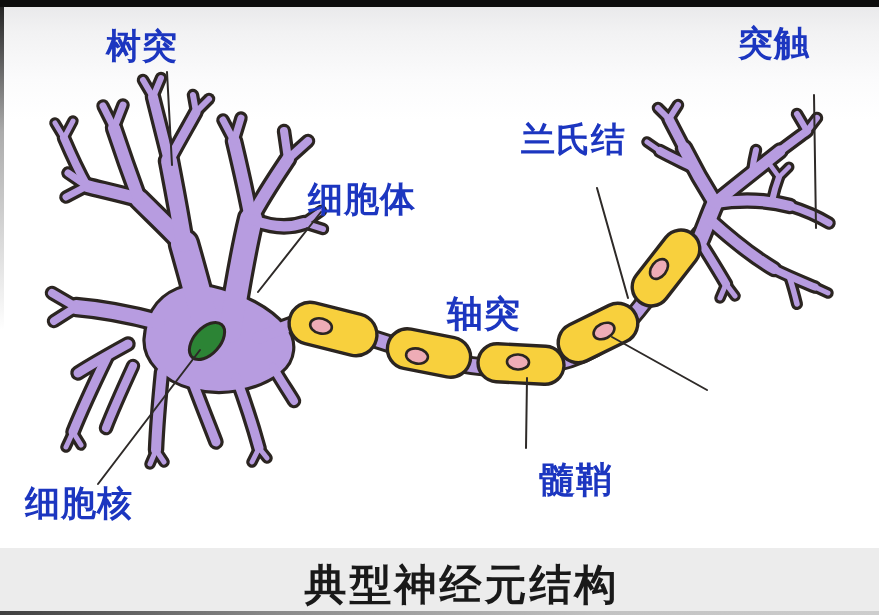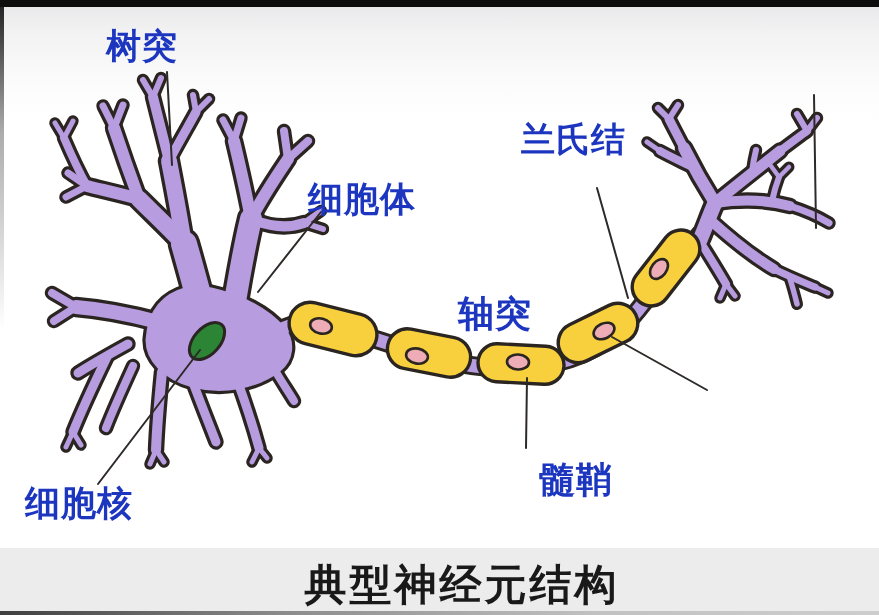--- a/index.html
+++ b/index.html
@@ -46,21 +46,21 @@
   .greennuc{fill:var(--nucleus-green);stroke:var(--outline-dark);stroke-width:3;}
   .leader{stroke:#2e2a28;stroke-width:2;stroke-linecap:round;}
   .lbl{
     position:absolute;z-index:3;color:var(--label-blue);
     font-weight:bold;font-size:35px;line-height:1.05;letter-spacing:1px;white-space:nowrap;
   }
   .lbl-dendrite{left:106px;top:28px;}
   .lbl-cell-body{left:308px;top:181px;}
   .lbl-node{left:521px;top:122px;font-size:34px;}
   .lbl-synapse{left:738px;top:25px;}
-  .lbl-axon{left:458px;top:295px;font-size:36px;}
+  .lbl-axon{left:447px;top:295px;font-size:36px;}
   .lbl-myelin{left:505px;top:461px;font-size:36px;margin-left:34px;}
   .lbl-schwann{left:709px;top:402px;font-size:34px;}
   .lbl-nucleus{left:25px;top:485px;}
   .title{
     position:absolute;z-index:3;top:557px;left:0;width:100%;text-align:center;
     color:var(--title-color);font-weight:bold;font-size:42px;letter-spacing:3px;
   }
 </style>
 </head>
 <body>
@@ -339,20 +339,21 @@
       <line class="leader" x1="814" y1="95" x2="816" y2="228"></line>
       <line class="leader" x1="527" y1="378" x2="526" y2="448"></line>
       <line class="leader" x1="612" y1="337" x2="707" y2="390"></line>
       <line class="leader" x1="98" y1="484" x2="200" y2="350"></line>
     </g>
   </svg>
 
   <div class="lbl lbl-dendrite">树突</div>
   <div class="lbl lbl-cell-body">细胞体</div>
   <div class="lbl lbl-node">兰氏结</div>
+  <div class="lbl lbl-synapse">突触</div>
   <div class="lbl lbl-axon">轴突</div>
   <div class="lbl lbl-myelin">髓鞘</div>
   <div class="lbl lbl-nucleus">细胞核</div>
 
   <div class="title">典型神经元结构</div>
 
   <div class="top-bar"></div>
   <div class="right-strip"></div>
   <div class="corner-tr"></div>
   <div class="left-edge"></div>

